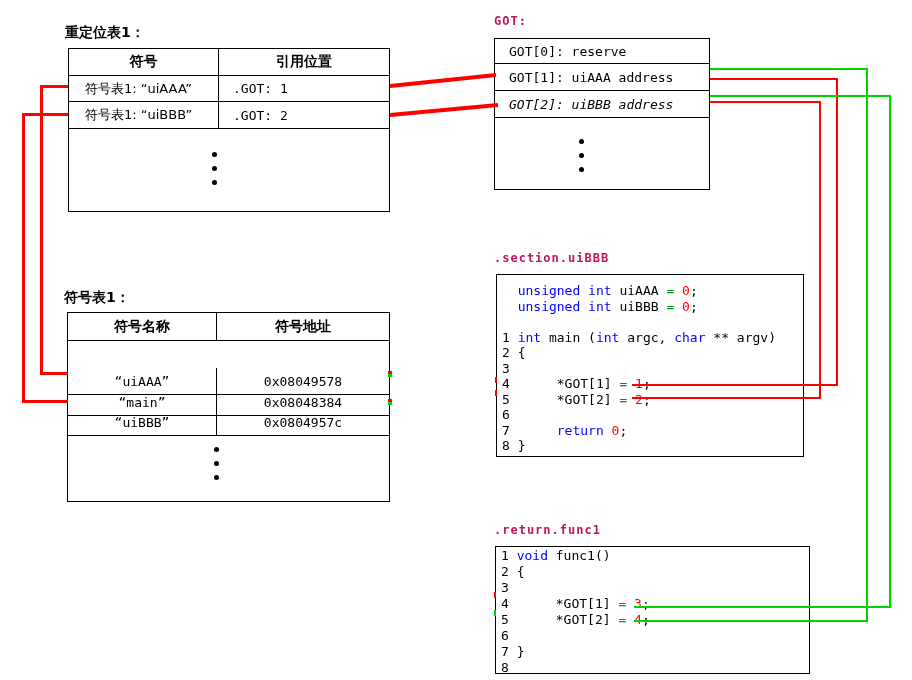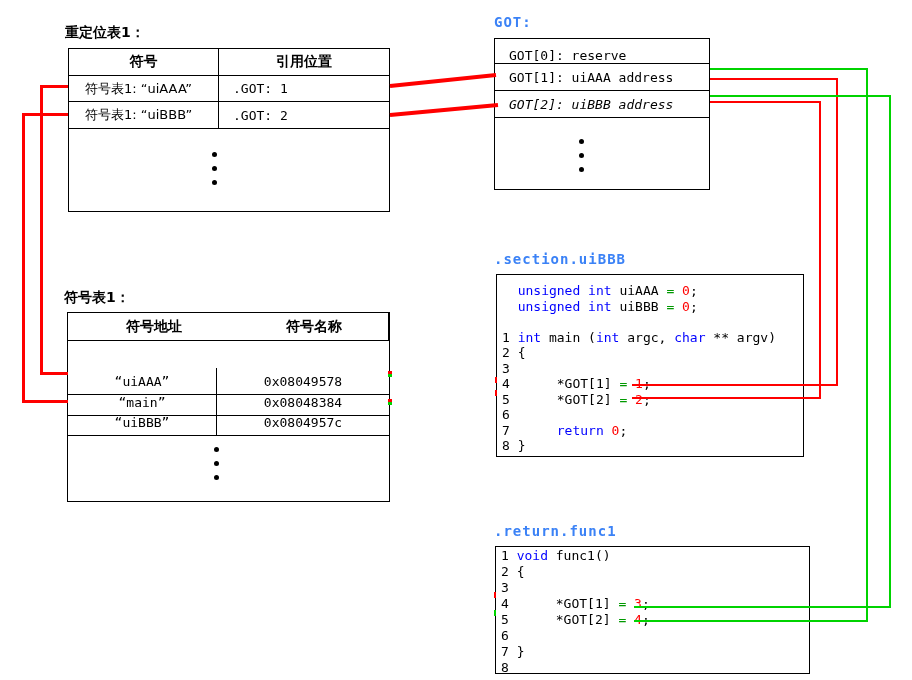--- a/index.html
+++ b/index.html
@@ -1,21 +1,21 @@
 <!DOCTYPE html>
 <html><head>
 <meta charset="utf-8">
 <style>
   html,body{margin:0;padding:0;background:#fff;}
   #canvas{position:relative;width:912px;height:680px;background:#fff;overflow:hidden;
           font-family:"DejaVu Sans Mono","Liberation Mono",monospace;}
   .abs{position:absolute;box-sizing:border-box;}
   .box{border:1px solid #000;background:#fff;}
   .cjk-title{font-family:"DejaVu Sans","Liberation Sans",sans-serif;font-weight:bold;font-size:14px;color:#000;white-space:pre;}
-  .mono-title{font-weight:bold;font-size:14px;color:#3b82f6;letter-spacing:1px;white-space:pre;}
+  .mono-title{font-weight:bold;font-size:12px;color:#be185d;letter-spacing:1px;white-space:pre;}
   .trow{position:absolute;left:0;right:0;display:flex;box-sizing:border-box;border-bottom:1px solid #000;}
   .tcell{box-sizing:border-box;display:flex;align-items:center;font-size:13px;color:#000;white-space:pre;}
   .tcell.hd{font-family:"DejaVu Sans","Liberation Sans",sans-serif;font-weight:bold;font-size:14px;justify-content:center;}
   .tcell.cjk{font-family:"DejaVu Sans","Liberation Sans",sans-serif;font-size:13px;}
   .tcell.ctr{justify-content:center;}
   .colsep{border-right:1px solid #000;}
   .dot{position:absolute;width:5px;height:5px;border-radius:50%;background:#000;}
   .code{position:absolute;white-space:pre;font-size:13px;color:#000;}
   .code .ln{white-space:pre;}
   .c-kw{color:#0000ff;}
@@ -45,41 +45,41 @@
     </div>
     <div>
       <div class="dot" style="left:143px;top:103px;"></div>
       <div class="dot" style="left:143px;top:117px;"></div>
       <div class="dot" style="left:143px;top:131px;"></div>
     </div>
   </div>
 
   <div class="abs mono-title" style="left:494px;top:14px;">GOT:</div>
   <div class="abs box" style="left:494px;top:38px;width:216px;height:152px;">
-    <div class="trow" style="top:0;height:25px;align-items:flex-end;">
+    <div class="trow" style="top:0;height:25px;">
       <div class="tcell" style="flex:1;padding-left:14px;">GOT[0]: reserve</div>
     </div>
     <div class="trow" style="top:25px;height:27px;">
       <div class="tcell" style="flex:1;padding-left:14px;">GOT[1]: uiAAA address</div>
     </div>
     <div class="trow" style="top:52px;height:27px;">
       <div class="tcell" style="flex:1;padding-left:14px;font-style:italic;">GOT[2]: uiBBB address</div>
     </div>
     <div>
       <div class="dot" style="left:84px;top:100px;"></div>
       <div class="dot" style="left:84px;top:114px;"></div>
       <div class="dot" style="left:84px;top:128px;"></div>
     </div>
   </div>
 
   <div class="abs cjk-title" style="left:64px;top:289px;">符号表1：</div>
   <div class="abs box" style="left:67px;top:312px;width:323px;height:190px;">
     <div class="trow" style="top:0;height:28px;">
+      <div class="tcell hd colsep" style="width:149px;">符号名称</div>
       <div class="tcell hd" style="flex:1;">符号地址</div>
-      <div class="tcell hd colsep" style="width:149px;">符号名称</div>
     </div>
     <div class="trow" style="top:28px;height:27px;margin-top:48px;">
       <div class="tcell ctr colsep" style="width:149px;">“main”</div>
       <div class="tcell ctr" style="flex:1;">0x08048384</div>
     </div>
     <div class="trow" style="top:55px;height:27px;">
       <div class="tcell ctr colsep" style="width:149px;">“uiAAA”</div>
       <div class="tcell ctr" style="flex:1;">0x08049578</div>
     </div>
     <div class="trow" style="top:96px;height:27px;">

